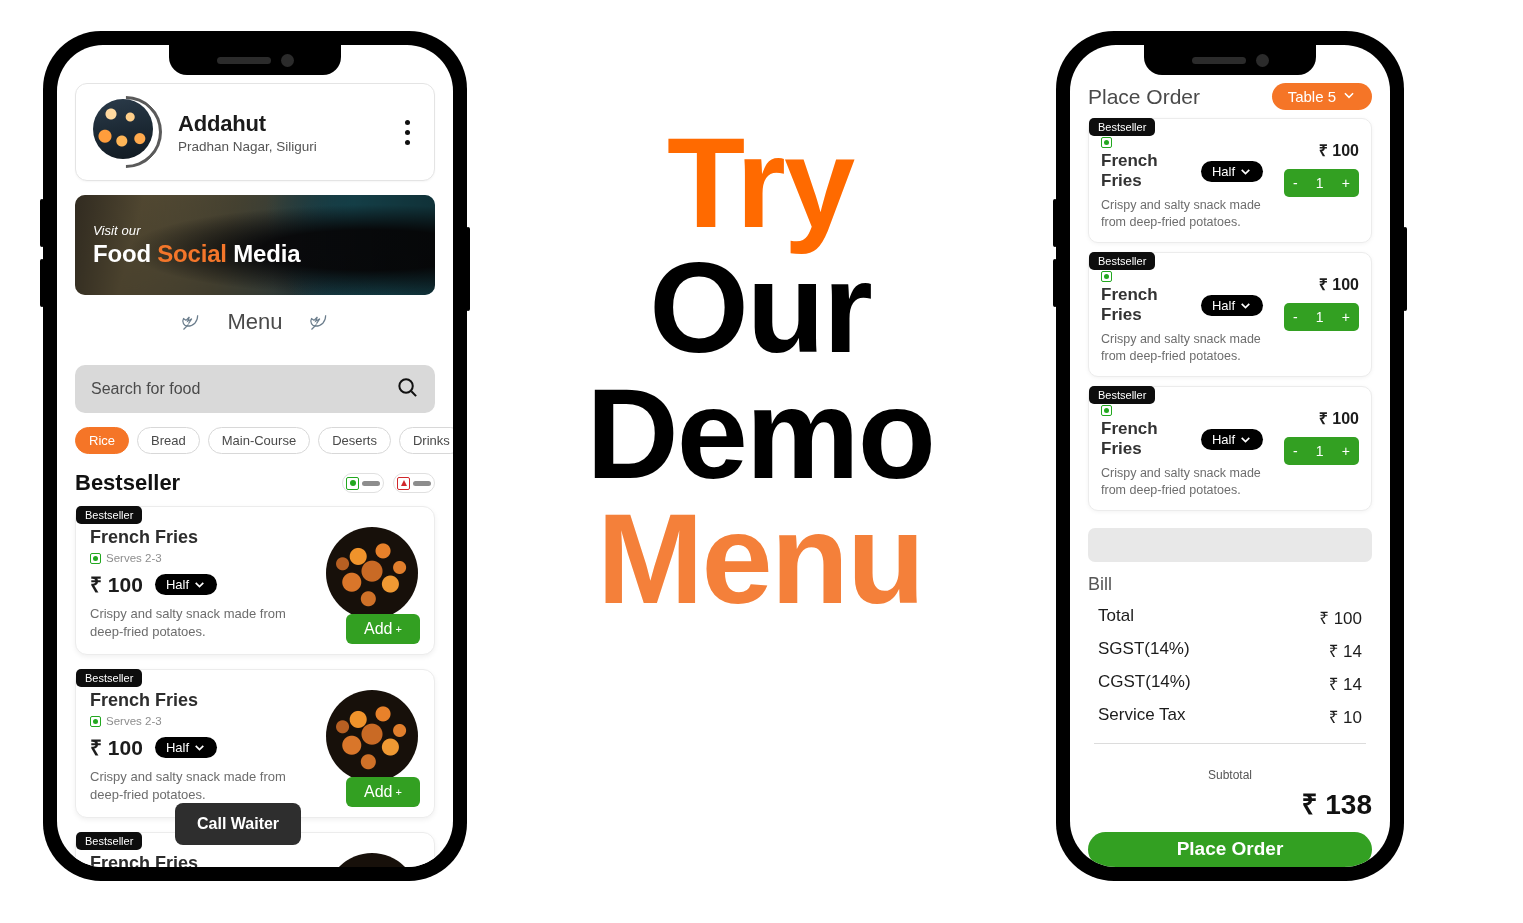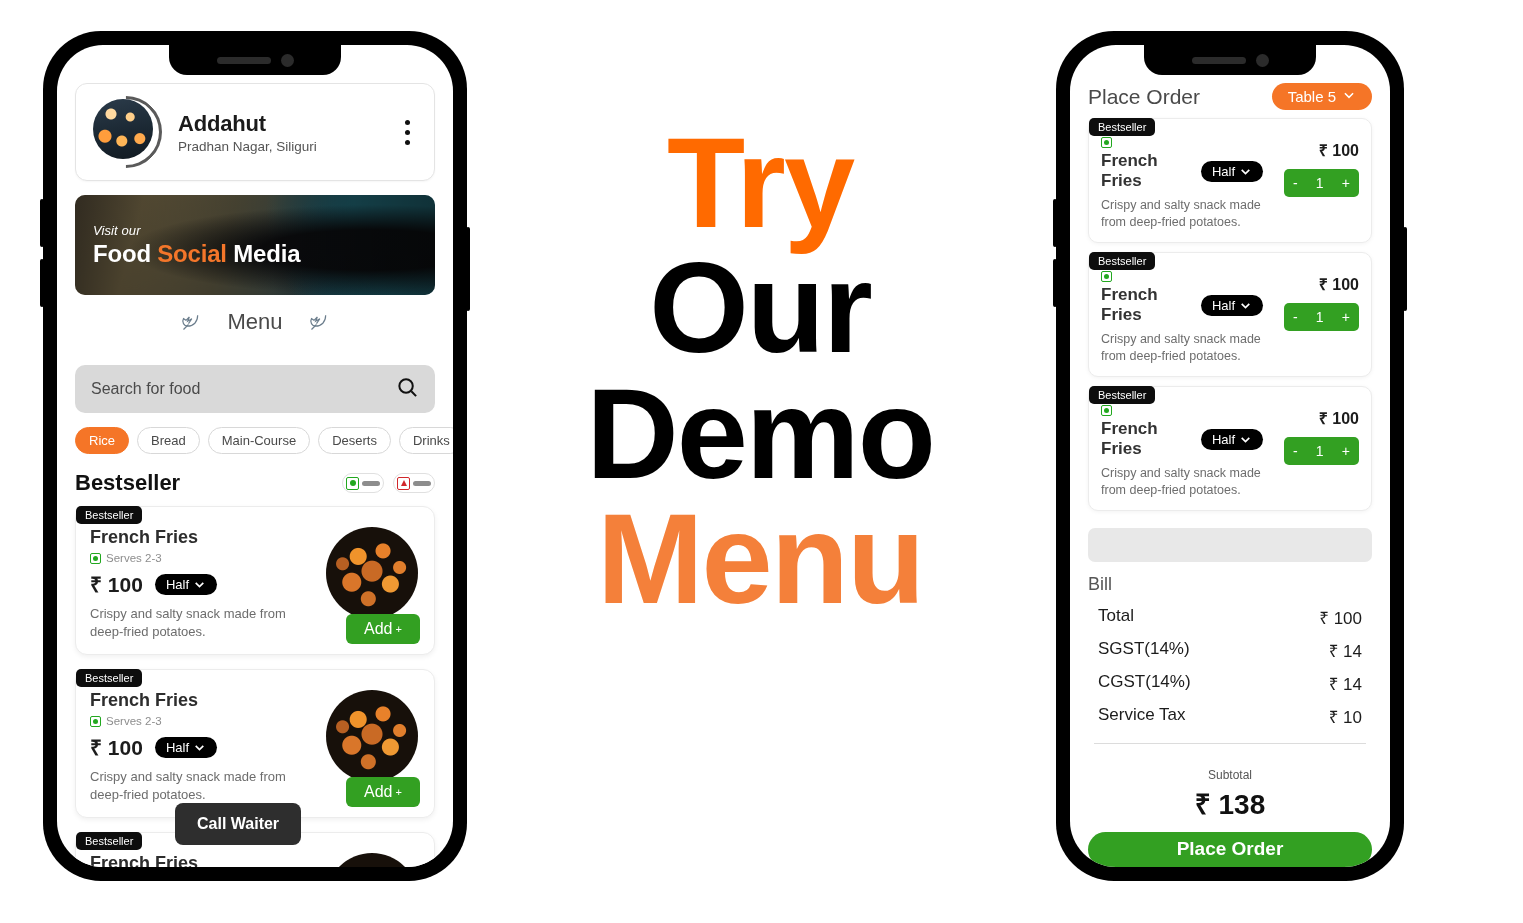--- a/index.html
+++ b/index.html
@@ -249,21 +249,21 @@
   .coupon-title { font-size: 19px; color: #555; margin-top: 10px; }
   .coupon-input {
     margin-top: 8px; height: 38px; background: #e8e8e8; border-radius: 7px;
     border: 0; width: 100%; outline: none; font-family: inherit; padding: 0 12px;
   }
   .bill-title { font-size: 18px; color: #555; margin-top: 12px; }
   .bill-rows { margin-top: 6px; padding: 0 10px; }
   .bill-row { display: flex; justify-content: space-between; font-size: 17px; color: #1c1c1c; padding: 5px 0; }
   .bill-sep { border-top: 1px solid #dcdcdc; margin: 10px 6px 0 6px; }
   .subtotal-lbl { text-align: center; font-size: 12px; color: #555; margin-top: 24px; }
-  .subtotal-val { text-align: center; font-size: 28px; font-weight: 800; color: #111; margin-top: 2px; }
+  .subtotal-val { text-align: right; font-size: 28px; font-weight: 800; color: #111; margin-top: 2px; }
   .place-btn {
     margin-top: 10px; height: 40px; background: #33a022; color: #fff;
     border-radius: 22px; display: flex; align-items: center; justify-content: center;
     font-size: 19px; font-weight: 600; cursor: pointer;
   }
 </style>
 </head>
 <body>
 
 <div class="stage">

